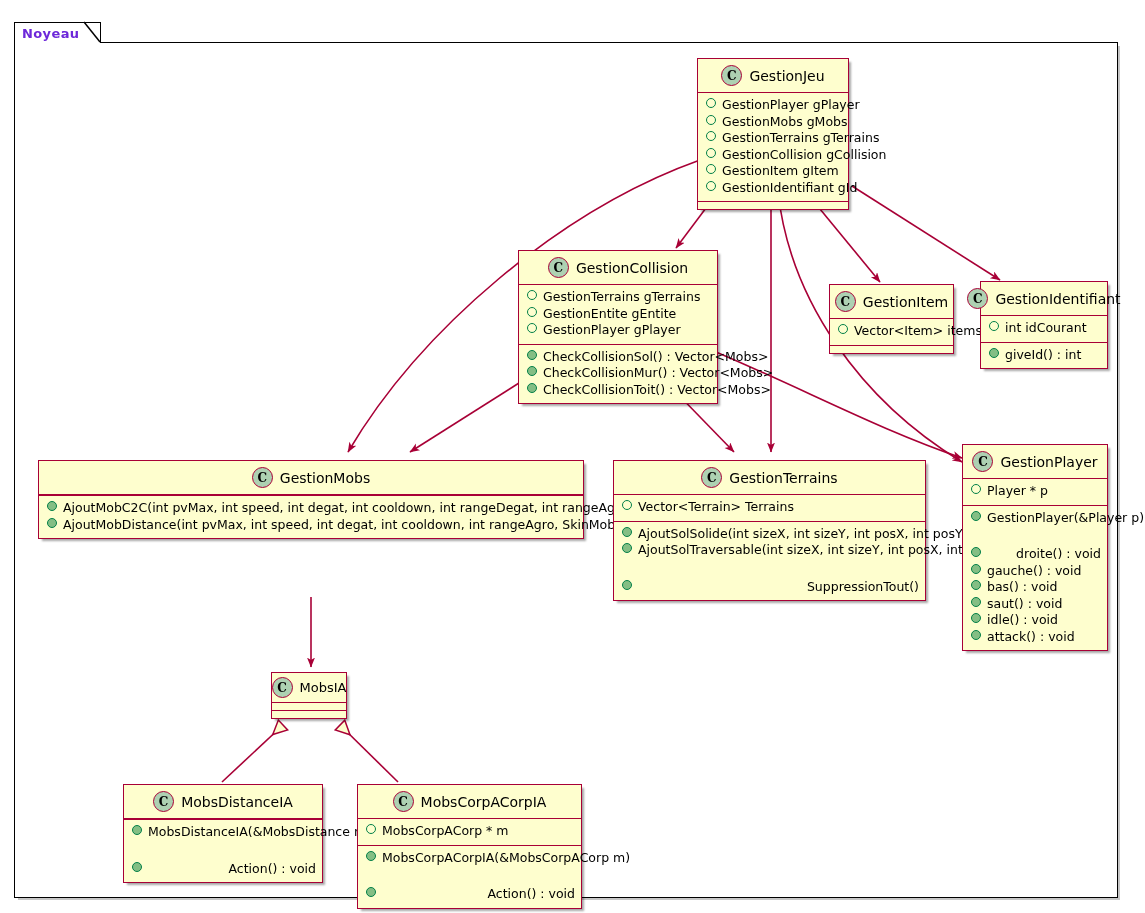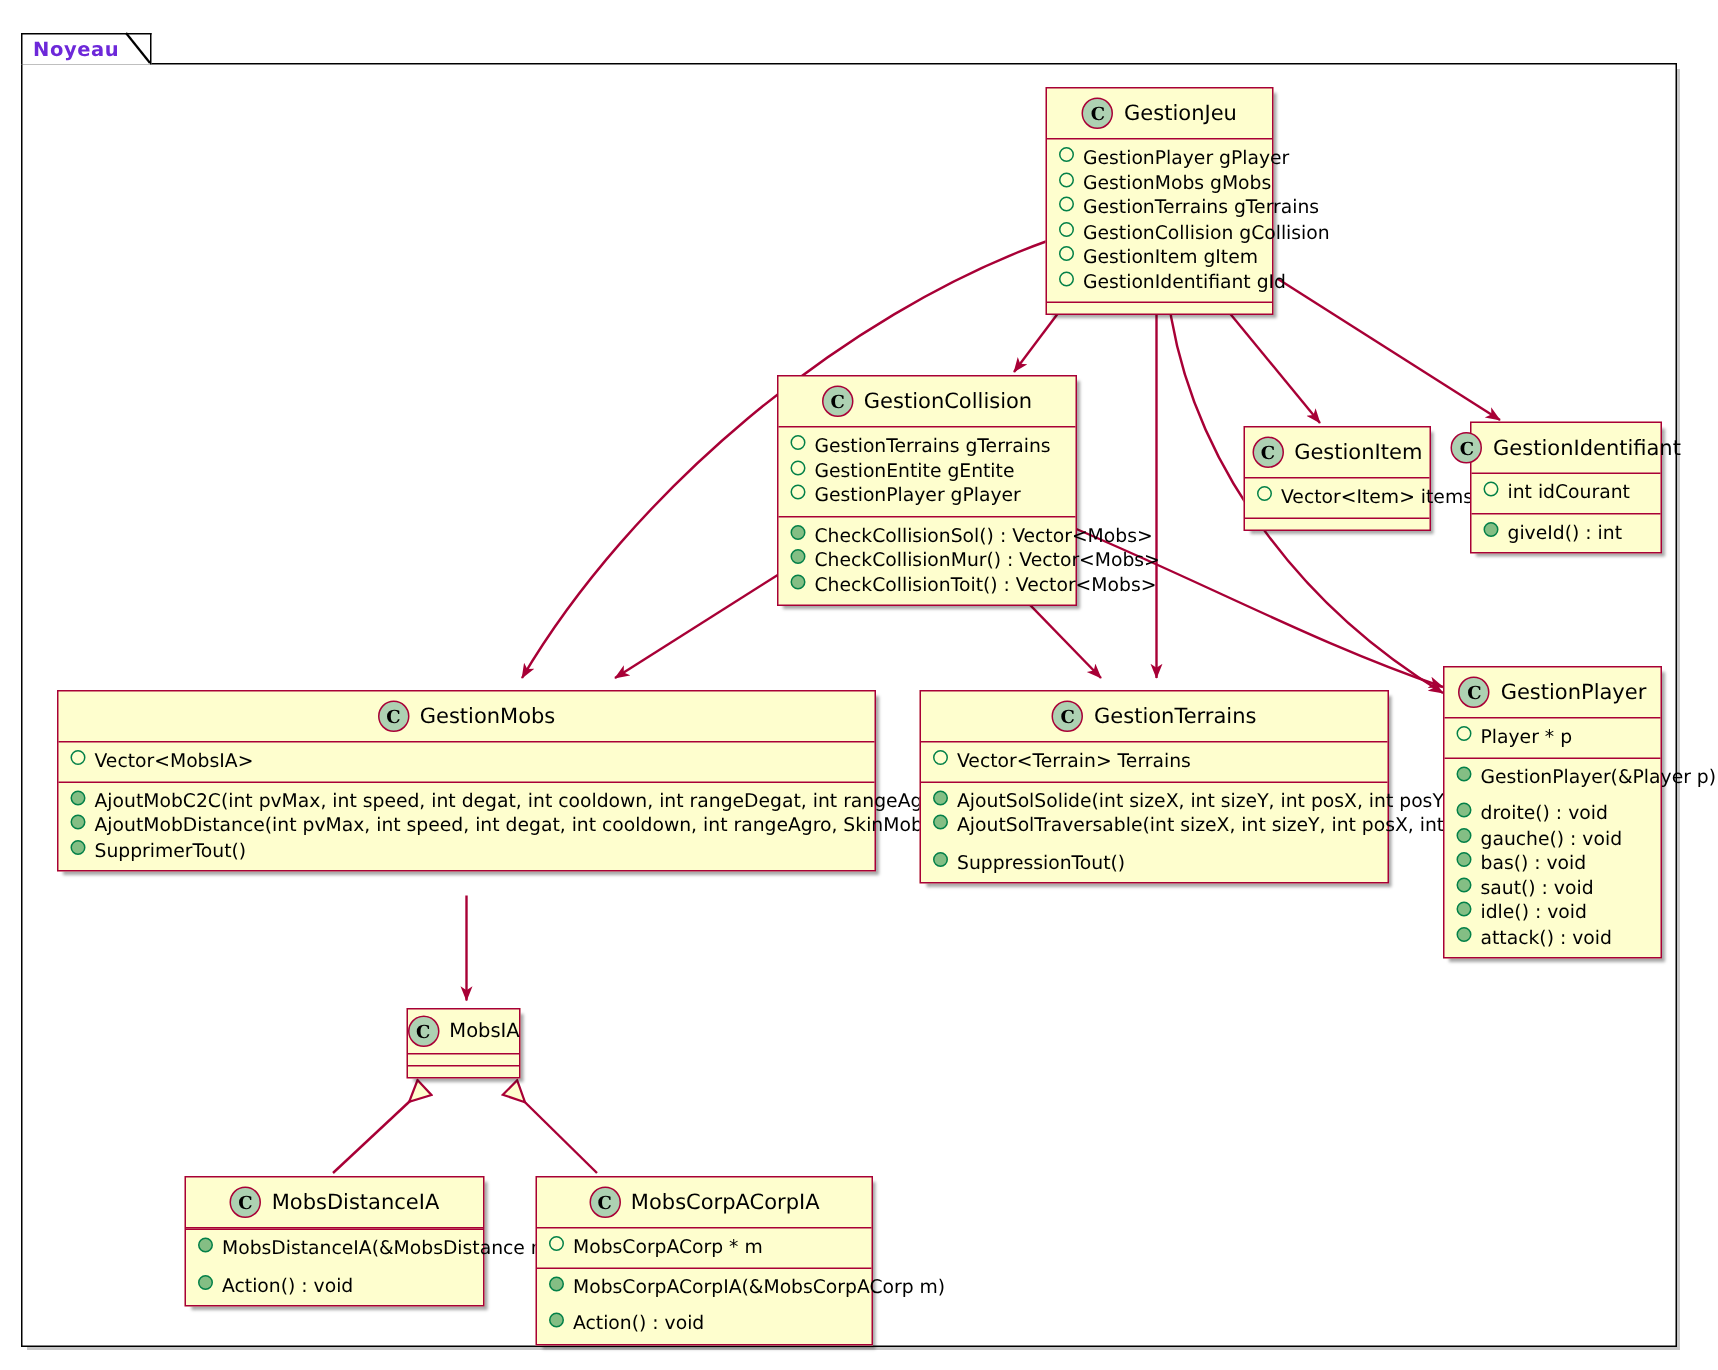--- a/index.html
+++ b/index.html
@@ -88,21 +88,21 @@
     padding: 0;
   }
   .row {
     display: flex;
     align-items: baseline;
     gap: 6px;
     white-space: nowrap;
     line-height: 16.5px;
     padding-left: 2px;
   }
-  .row.gap { margin-top: 8px; }
+  .row.gap { margin-top: 20px; justify-content: space-between; }
 
   .cicon {
     width: 19px; height: 19px;
     border-radius: 50%;
     background: #ADD1B2;
     border: 1.5px solid #A80036;
     display: inline-flex;
     align-items: center;
     justify-content: center;
     font-size: 12px;
@@ -290,39 +290,29 @@
       </div>
   </div>
 </div>
 
 <div class="cls" style="left:38px; top:460px; width:546px;">
   <div class="cls-title">
     <span class="cicon">C</span>
     <span class="lbl">GestionMobs</span>
   </div>
   <div class="cls-sep"></div>
-  <div class="cls-sec">
-    <div class="row">
-        <span class="mk field"></span>
-        <span class="lbl">Vector&lt;MobsIA&gt;</span>
-      </div>
-  </div>
   <div class="cls-sep"></div>
   <div class="cls-sec">
     <div class="row">
         <span class="mk method"></span>
         <span class="lbl">AjoutMobC2C(int pvMax, int speed, int degat, int cooldown, int rangeDegat, int rangeAgro, SkinMobsC2C s)</span>
       </div>
     <div class="row">
         <span class="mk method"></span>
         <span class="lbl">AjoutMobDistance(int pvMax, int speed, int degat, int cooldown, int rangeAgro, SkinMobsDist s)</span>
-      </div>
-    <div class="row">
-        <span class="mk method"></span>
-        <span class="lbl">SupprimerTout()</span>
       </div>
   </div>
 </div>
 
 <div class="cls" style="left:613px; top:460px; width:313px;">
   <div class="cls-title">
     <span class="cicon">C</span>
     <span class="lbl">GestionTerrains</span>
   </div>
   <div class="cls-sep"></div>

